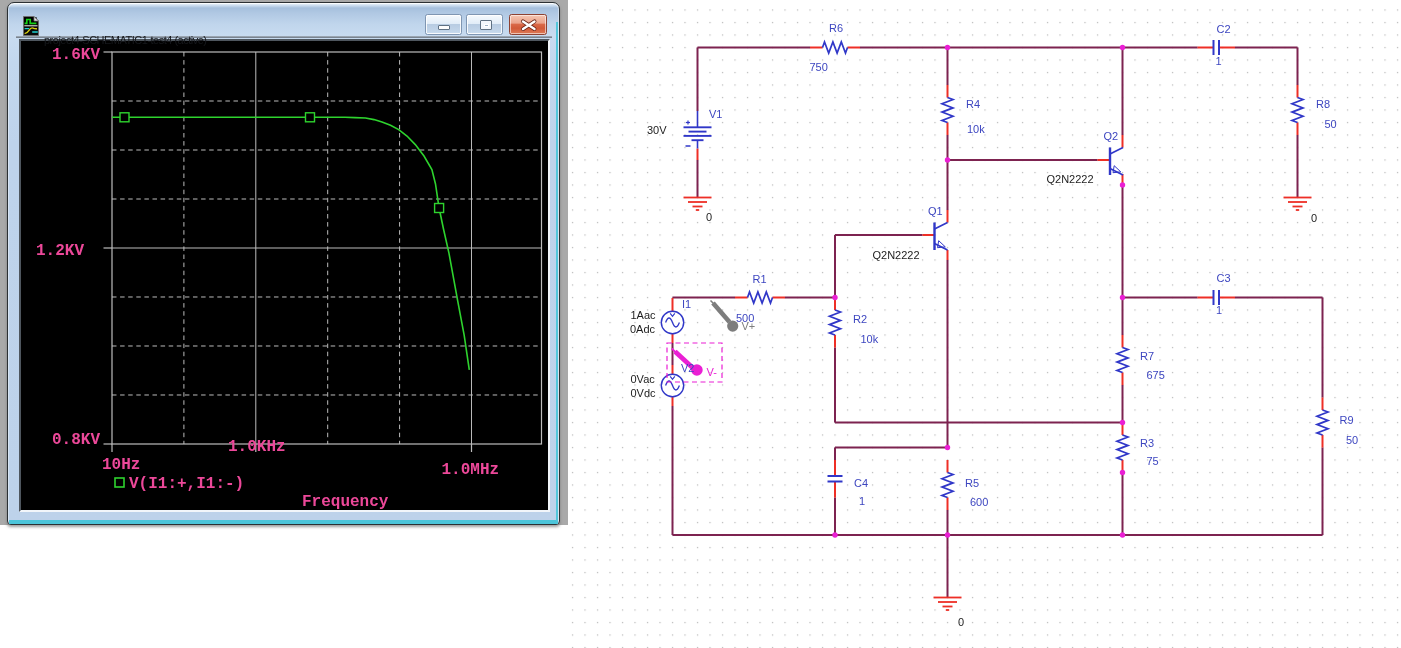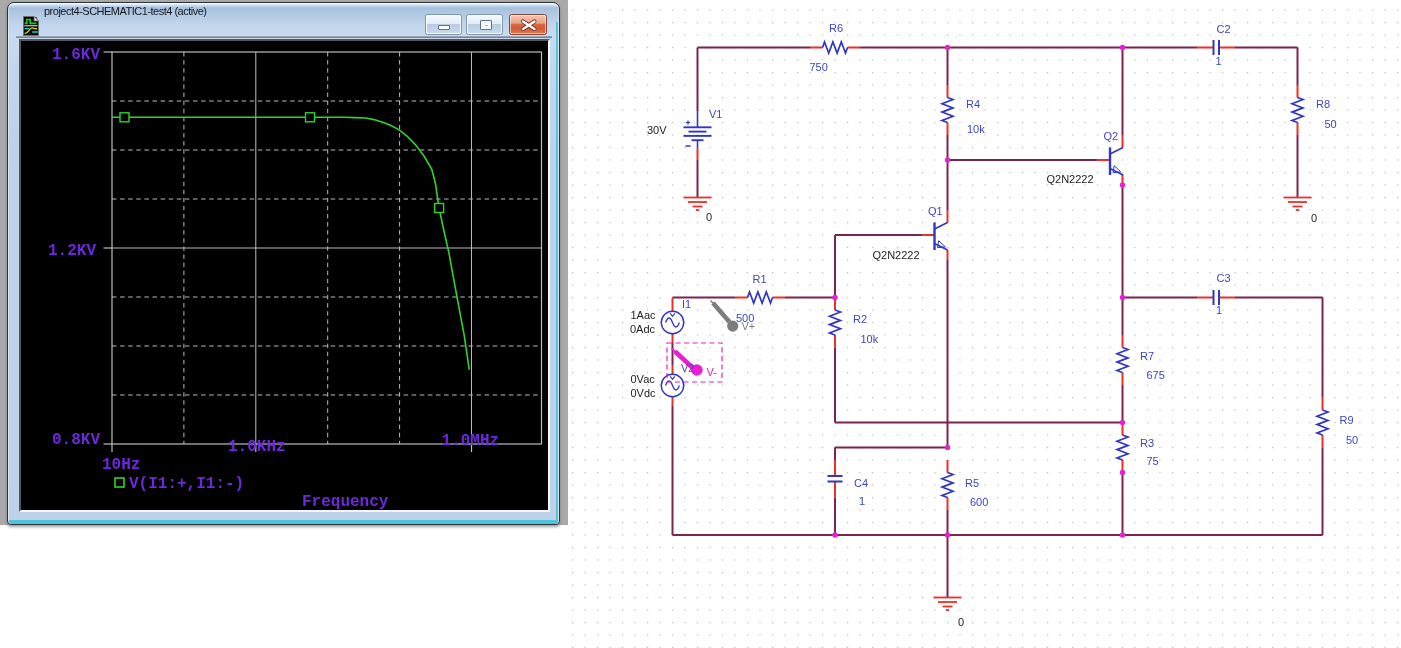--- a/index.html
+++ b/index.html
@@ -7,22 +7,22 @@
 #schembg{left:568px;top:0;width:833px;height:648px;background:#fff}
 #win{left:7px;top:1.5px;width:552.5px;height:523px;border:1.5px solid #2c3134;border-radius:7px 7px 4px 4px;
 background:linear-gradient(180deg,#f2f7fc 0px,#d3e2f2 2px,#a6c0dd 5px,#b0c8e3 10px,#c0d5ec 21px,#c8dbf0 33px,#c2d7ee 60px,#bed3eb 140px,#bdd2ea 100%);
 box-shadow:inset 0 1px 0 rgba(255,255,255,.8), inset -1px 0 0 rgba(255,255,255,.4), inset 1px 0 0 rgba(255,255,255,.4), 0 2px 3px rgba(95,95,95,.6)}
 #tealb{left:9px;top:519.8px;width:549px;height:3.9px;background:#4cc5da}
 #tealr{left:556.4px;top:22px;width:1.9px;height:500px;background:#52c6db;border-radius:0 0 3px 0}
 #sep{left:16px;top:36.3px;width:536px;height:2.2px;background:linear-gradient(180deg,#aab5c1,#697380)}
 #client{left:18.5px;top:38.5px;width:531px;height:473.5px;background:#000;
 border-top:2.5px solid #4e565e;border-left:2.5px solid #4e565e;border-right:2.2px solid #f2f6fa;border-bottom:2.5px solid #f2f6fa}
 #plot{left:21px;top:41px}
-.mono{position:absolute;color:#6d28d9;font:bold 16px/16px "Liberation Mono",monospace;letter-spacing:0;white-space:pre}
-#title{left:44px;top:5px;font:11px/13px "Liberation Sans",sans-serif;color:#16181c;letter-spacing:-0.5px}
+.mono{position:absolute;color:#ec4899;font:bold 16px/16px "Liberation Mono",monospace;letter-spacing:0;white-space:pre}
+#title{left:44px;top:34px;font:11px/13px "Liberation Sans",sans-serif;color:#16181c;letter-spacing:-0.5px}
 .btn{position:absolute;top:14px;height:20.5px;border:1px solid #7f96b2;border-radius:2.5px;
 background:linear-gradient(180deg,#f6fafd 0%,#e2edf8 45%,#b8cce2 50%,#c3d6ea 88%,#cfdfef 100%);
 box-shadow:inset 0 0 0 1px rgba(255,255,255,.85)}
 #bclose{background:linear-gradient(180deg,#f5c6b2 0%,#eba48c 42%,#d96847 50%,#d25a38 70%,#dd7b58 100%);
 border-color:#8e4232;box-shadow:inset 0 0 0 1px rgba(255,255,255,.55)}
 #minbar{position:absolute;left:12px;top:9.5px;width:12.5px;height:5px;background:#fdfdfd;border:1px solid #5f7183;border-radius:1px}
 #maxo{position:absolute;left:12.5px;top:5px;width:12px;height:10px;background:#f2f7fc;border:1px solid #5f7183;border-radius:1px}
 #maxi{position:absolute;left:3px;top:2.5px;width:5px;height:3.5px;background:#9db3c8;border:1px solid #fff}
 </style></head><body>
 <div id="gray" class="abs"></div>
@@ -263,18 +263,18 @@
       <div id="maxi"></div>
     </div>
   </div>
 <div class="btn abs" id="bclose" style="left:508.5px;width:38px">
 <svg width="38" height="20.5" viewBox="0 0 38 20.5" style="position:absolute;left:0;top:0">
 <path d="M13,6.4 L24.5,14 M24.5,6.4 L13,14" stroke="#6b2417" stroke-width="3.9" stroke-linecap="round"></path>
 <path d="M13,6.4 L24.5,14 M24.5,6.4 L13,14" stroke="#ffffff" stroke-width="2.4" stroke-linecap="round"></path>
 </svg>
   </div>
 <div class="mono" style="left:52px;top:46.5px">1.6KV</div>
-<div class="mono" style="left:48px;top:242.5px">1.2KV</div>
+<div class="mono" style="left:36px;top:242.5px">1.2KV</div>
 <div class="mono" style="left:52px;top:432px">0.8KV</div>
 <div class="mono" style="left:102px;top:457px">10Hz</div>
 <div class="mono" style="left:228px;top:439px">1.0KHz</div>
-<div class="mono" style="left:441.5px;top:433px">1.0MHz</div>
+<div class="mono" style="left:441.5px;top:462px">1.0MHz</div>
 <div class="mono" style="left:129px;top:476px">V(I1:+,I1:-)</div>
 <div class="mono" style="left:302px;top:493.5px">Frequency</div>
 </body></html>

